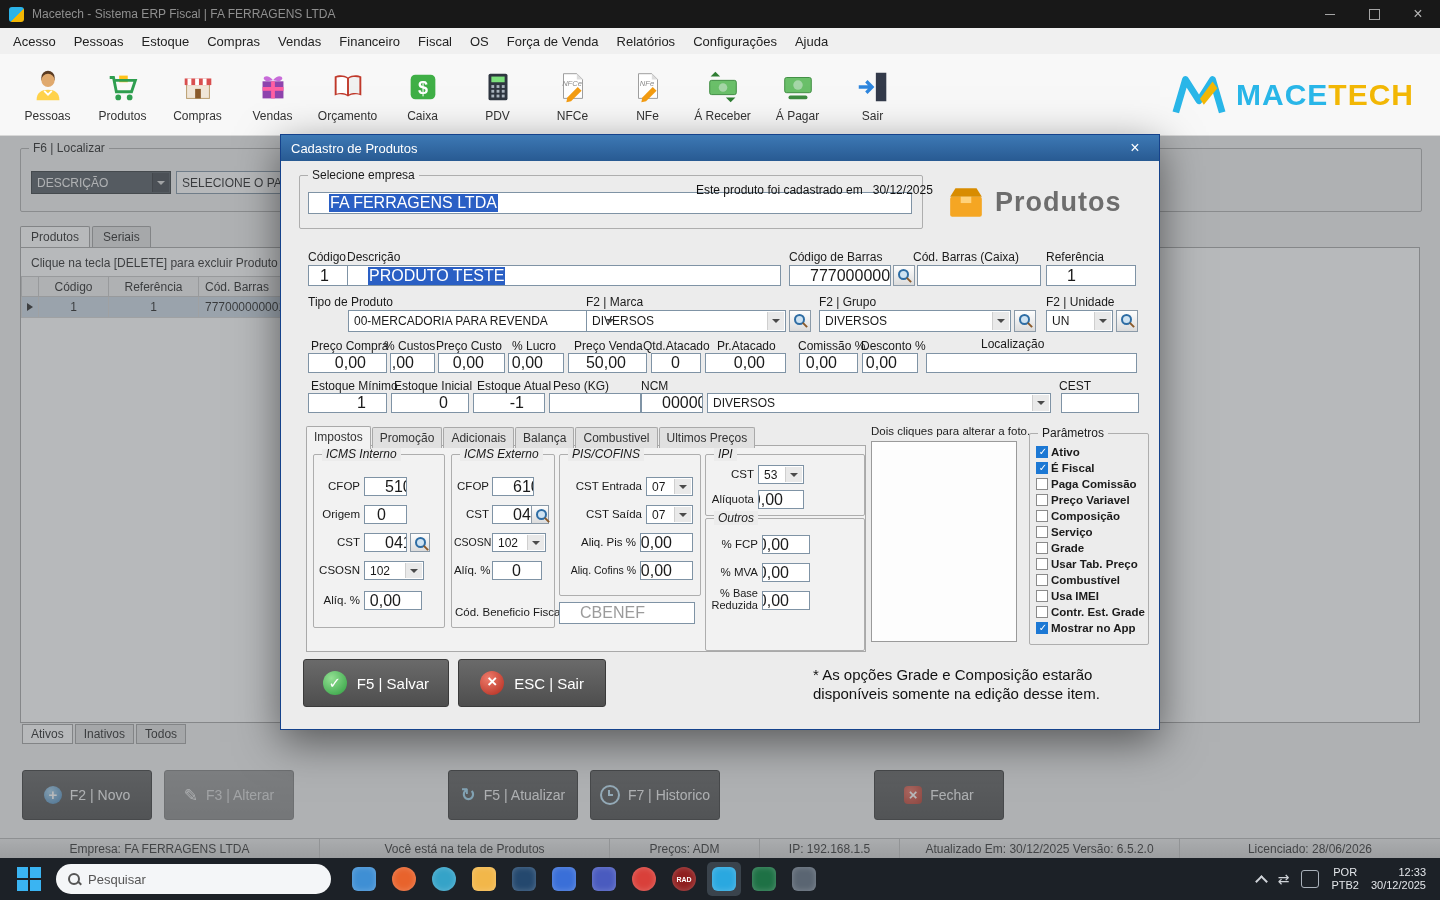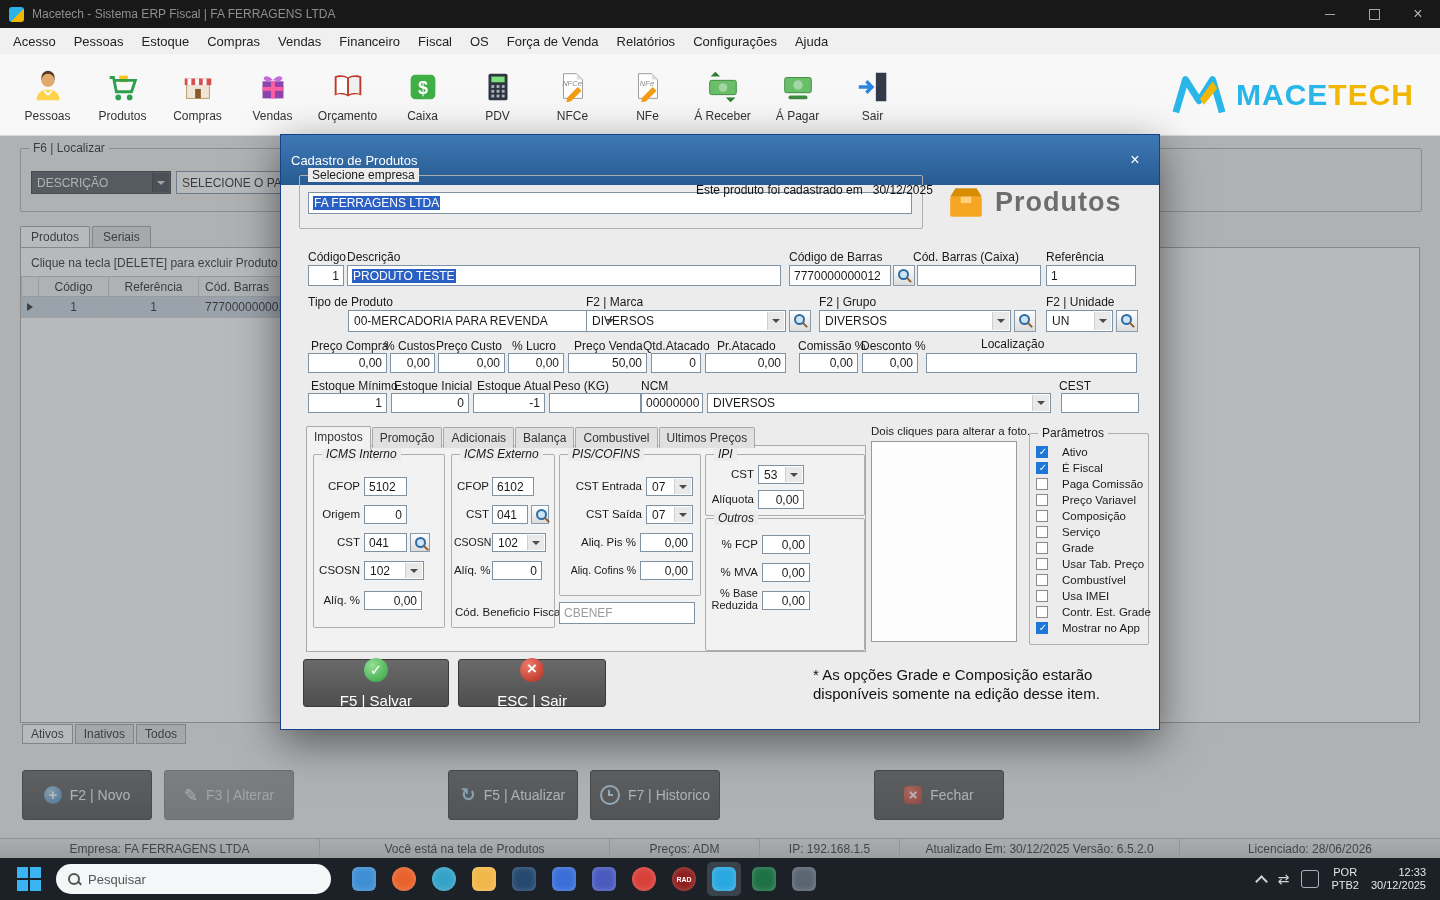--- a/index.html
+++ b/index.html
@@ -46,21 +46,21 @@
 
   .combo{position:absolute;background:#fff;border:1px solid #7f93a5;display:flex;align-items:center;
          padding:0 20px 0 5px;font-size:12px;box-sizing:border-box;overflow:hidden;white-space:nowrap;}
   .combo::after{content:"";position:absolute;right:1px;top:1px;bottom:1px;width:16px;background:#e9e9e9;border-left:1px solid #cfcfcf;}
   .combo::before{content:"";position:absolute;right:5px;top:calc(50% - 2px);border:4px solid transparent;border-top-color:#4a4a4a;z-index:2;}
   .combo.dark{background:#4d545b;color:#f0f0f0;border-color:#30353a;}
   .combo.dark::after{background:#3b4147;border-left-color:#2c3136;}
   .combo.dark::before{border-top-color:#d8d8d8;}
 
   .tb{position:absolute;background:#fff;border:1px solid #7f93a5;display:flex;align-items:center;
-      padding:0 4px;font-size:12px;box-sizing:border-box;overflow:hidden;white-space:nowrap;}
+      padding:0 20px;font-size:16px;box-sizing:border-box;overflow:hidden;white-space:nowrap;}
   .tb.num{justify-content:flex-end;}
   .sel{background:#2a5fc4;color:#fff;padding:0 1px;}
   .ph{color:#9b9b9b;}
   .lbl{position:absolute;font-size:12px;white-space:nowrap;}
   .glbl{position:absolute;font-size:11.5px;text-align:right;white-space:nowrap;}
 
   .lupa{position:absolute;background:linear-gradient(#fefefe,#dcdcdc);border:1px solid #8b9aa8;box-sizing:border-box;}
   .lupa::before{content:"";position:absolute;left:4px;top:3px;width:7px;height:7px;border:2px solid #2e6da4;border-radius:50%;background:#cfe3f2;}
   .lupa::after{content:"";position:absolute;left:12px;top:13px;width:6px;height:2px;background:#8a5a2a;transform:rotate(45deg);}
 
@@ -108,49 +108,49 @@
   #statusbar{position:absolute;left:0;top:702px;width:1440px;height:20px;display:flex;
              background:linear-gradient(#e9e9e9,#cdcdcd);border-top:1px solid #b5b5b5;box-sizing:border-box;}
   .sb-seg{display:flex;align-items:center;justify-content:center;font-size:12px;color:#2a2a2a;
           border-right:1px solid #bcbcbc;box-sizing:border-box;overflow:hidden;white-space:nowrap;}
   .sb0{width:290px;} .sb1{width:320px;} .sb2{width:150px;} .sb3{width:140px;} .sb4{width:280px;} .sb5{width:260px;border-right:none;}
 
   
   #modal{position:absolute;left:280px;top:134px;width:880px;height:596px;background:#ececec;
          border:1px solid #15428b;box-shadow:0 12px 40px rgba(0,0,0,.5);z-index:10;box-sizing:border-box;}
   .mtitle{height:26px;background:linear-gradient(#3d79b5,#285a92);color:#fff;display:flex;align-items:center;
-          padding:12px 10px;font-size:13px;}
+          padding:0 10px;font-size:13px;}
   .mclose{margin-left:auto;width:28px;height:100%;display:flex;align-items:center;justify-content:center;}
   .mclose::before{content:"×";font-size:16px;color:#fff;}
   #modal .gbt{background:#ececec;}
   .mhead{position:absolute;left:666px;top:48px;display:flex;align-items:center;gap:10px;}
   .mhead svg{width:38px;height:38px;}
   .mhead-t{font-size:27px;font-weight:bold;color:#6d6d6d;letter-spacing:1px;}
   .created{position:absolute;left:415px;top:48px;display:flex;gap:10px;font-size:12px;color:#111;}
 
   .mtabstrip{position:absolute;left:25px;top:291px;display:flex;align-items:flex-end;z-index:2;}
   .mtab{padding:3px 7px;font-size:12px;background:#e0e0e0;border:1px solid #a9a9a9;border-bottom:none;
         margin-right:1px;border-radius:2px 2px 0 0;color:#333;}
   .mtab.active{background:#f2f2f2;padding-bottom:5px;margin-bottom:-1px;}
   .panel{position:absolute;left:25px;top:310px;width:560px;height:207px;background:#f2f2f2;border:1px solid #a9a9a9;box-sizing:border-box;}
   .panel .gbt{background:#f2f2f2;font-style:italic;}
 
   #photo-box{position:absolute;left:590px;top:306px;width:146px;height:201px;background:#fdfdfd;border:1px solid #9a9a9a;box-sizing:border-box;}
   .foto-hint{position:absolute;left:590px;top:290px;font-size:11.5px;color:#222;white-space:nowrap;}
 
   #gb-params{position:absolute;left:748px;top:298px;width:118px;height:210px;}
   .cb-col{position:absolute;left:6px;top:10px;right:2px;}
-  .cb-row{display:flex;align-items:center;gap:14px;height:16px;}
+  .cb-row{display:flex;align-items:center;gap:3px;height:16px;font-weight:bold;}
   .cb{width:12px;height:12px;border:1px solid #8a8a8a;background:#fff;box-sizing:border-box;position:relative;flex:none;}
   .cb.on{background:#1c78d4;border-color:#1c78d4;}
   .cb.on::after{content:"✓";position:absolute;left:0;top:-1px;width:12px;height:12px;color:#fff;font-size:10px;line-height:12px;text-align:center;}
   .cb-lbl{font-size:11.5px;white-space:nowrap;}
 
   .mbtn{position:absolute;height:48px;background:linear-gradient(#6a6a6a,#4e4e4e);border:1px solid #3a3a3a;
-        border-radius:3px;color:#fff;display:flex;align-items:center;justify-content:center;gap:10px;font-size:15px;box-sizing:border-box;flex-direction:column;}
+        border-radius:3px;color:#fff;display:flex;align-items:center;justify-content:center;gap:10px;font-size:15px;box-sizing:border-box;}
   .ic-ok{width:24px;height:24px;border-radius:50%;background:radial-gradient(circle at 35% 30%,#93e093,#2e9e3f);position:relative;flex:none;}
   .ic-ok::before{content:"✓";position:absolute;left:0;top:0;width:24px;height:24px;color:#fff;font-weight:bold;font-size:15px;line-height:23px;text-align:center;}
   .ic-cancel{width:24px;height:24px;border-radius:50%;background:radial-gradient(circle at 35% 30%,#ef7b6b,#b02a1d);position:relative;flex:none;}
   .ic-cancel::before{content:"×";position:absolute;left:0;top:0;width:24px;height:24px;color:#fff;font-weight:bold;font-size:17px;line-height:22px;text-align:center;}
   .mnote{position:absolute;left:532px;top:530px;width:348px;font-size:15px;color:#111;line-height:19px;}
 
   
   #taskbar{position:absolute;left:0;top:858px;width:1440px;height:42px;background:#1c2127;display:flex;align-items:center;z-index:20;}
   #start{width:26px;height:26px;margin:0 14px 0 16px;display:grid;grid-template-columns:11px 11px;grid-template-rows:11px 11px;gap:2px;place-content:center;}
   #start span{background:#3ab4f2;}

